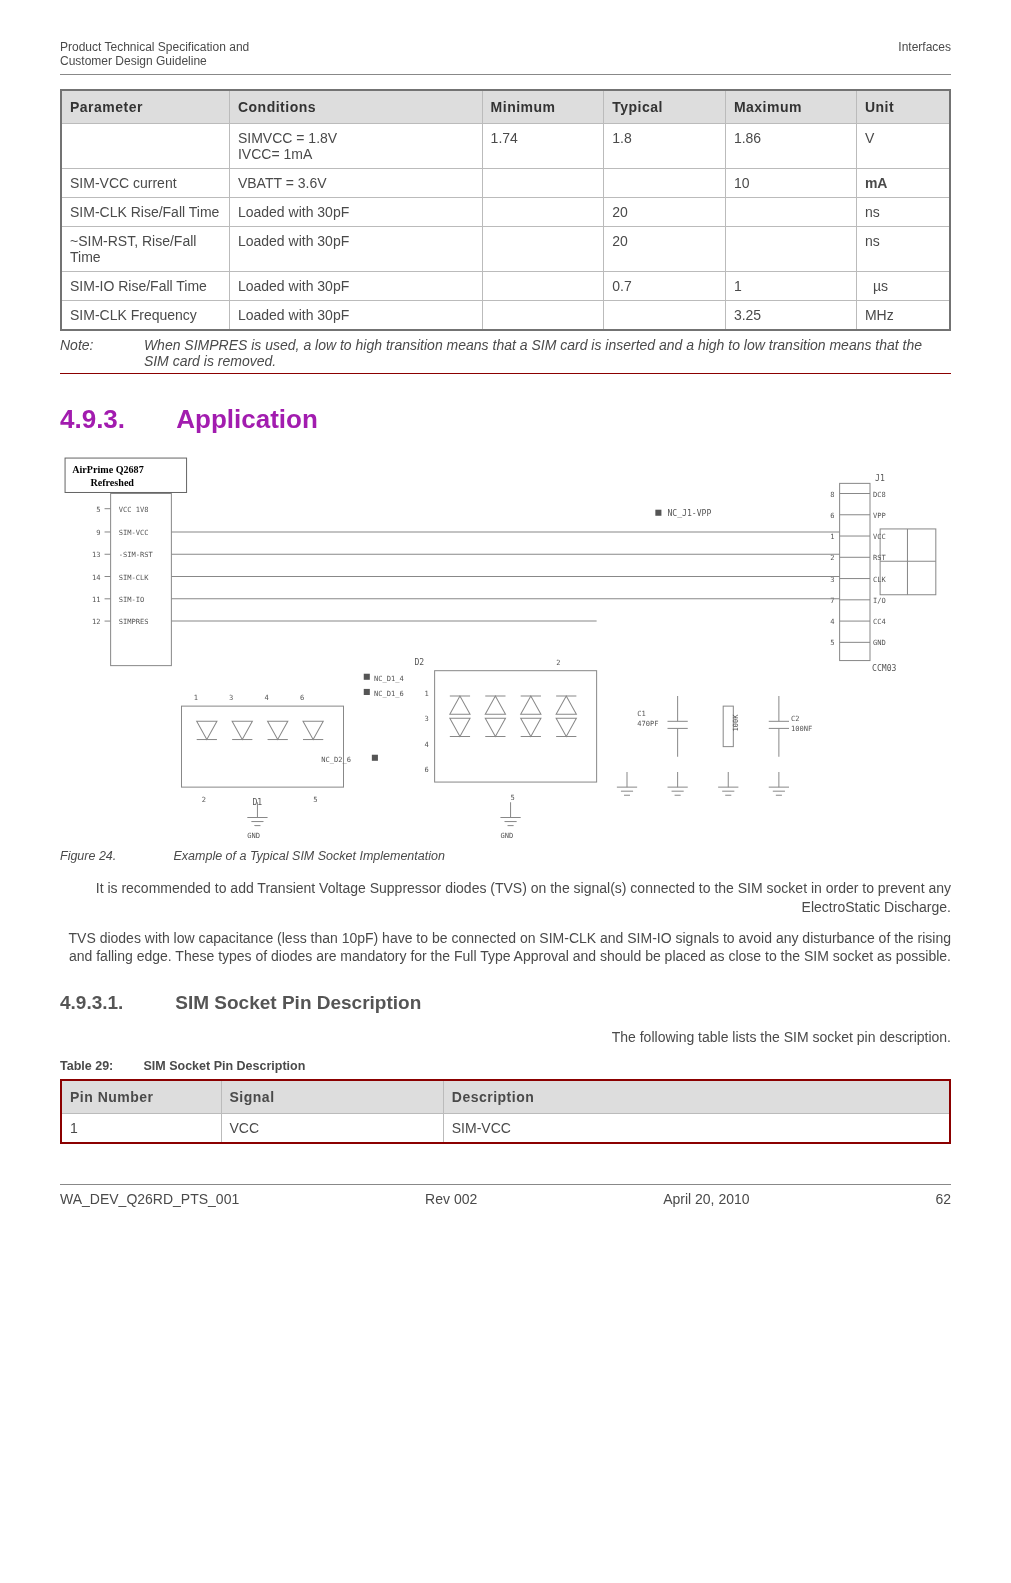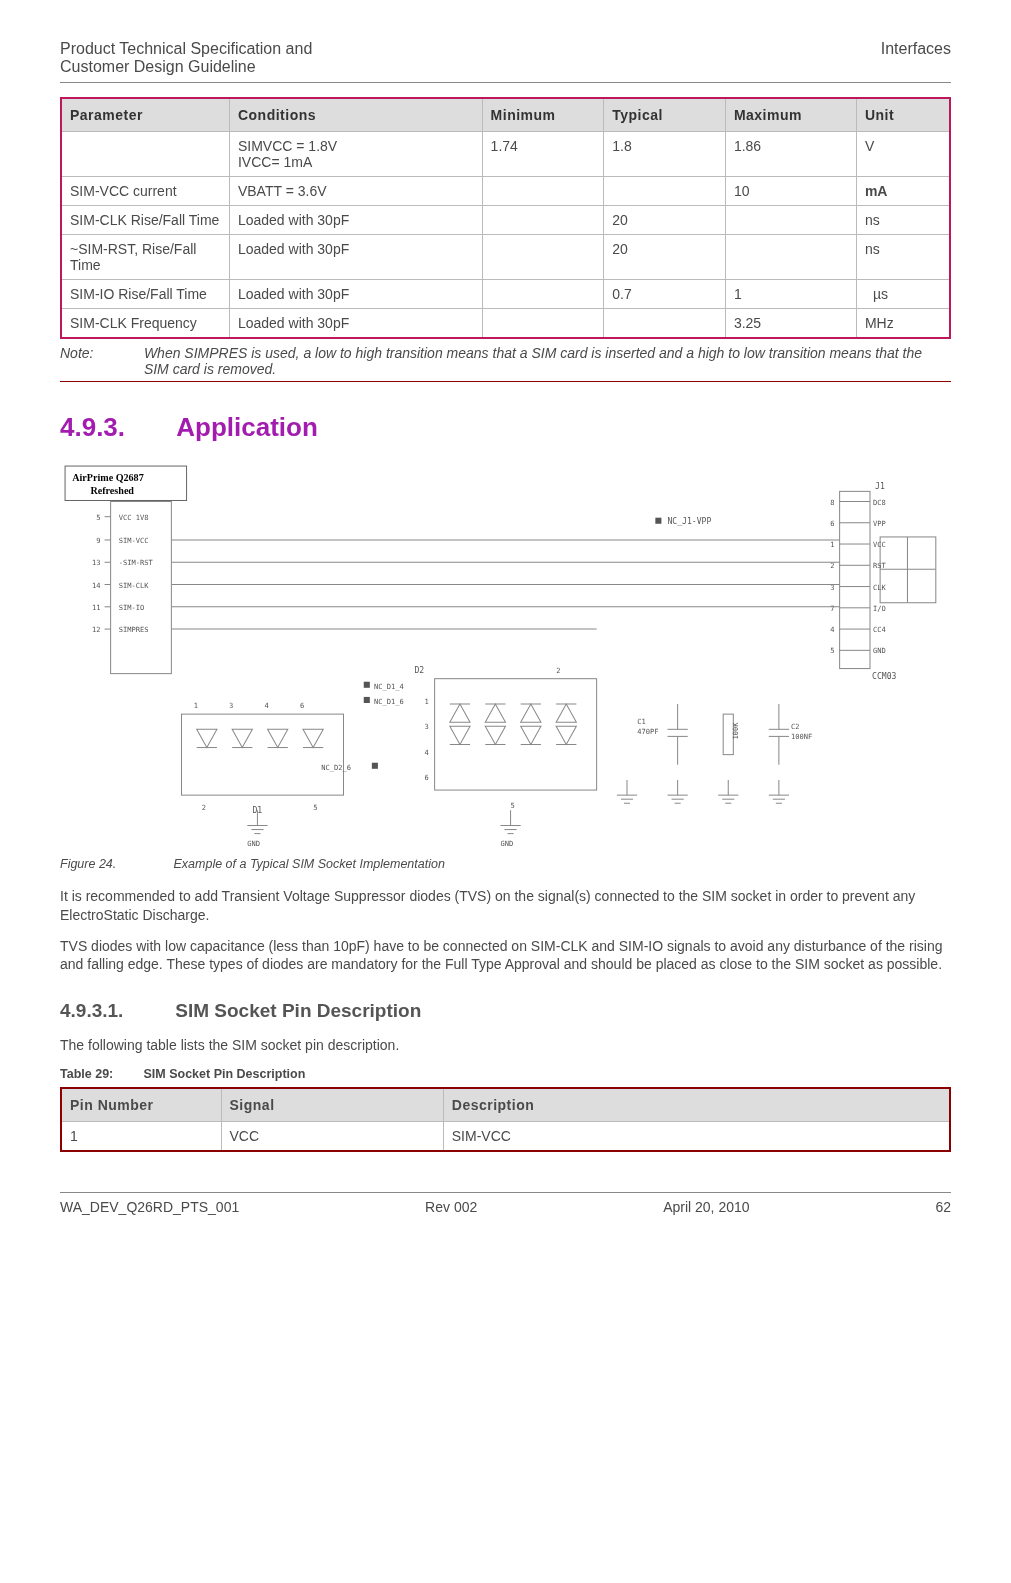--- a/index.html
+++ b/index.html
@@ -9,26 +9,26 @@
     color: #4a4a4a;
     font-size: 14px;
     width: 891px;
   }
   .header-row {
     display: flex;
     justify-content: space-between;
     border-bottom: 1px solid #888;
     padding-bottom: 6px;
     margin-bottom: 14px;
-    font-size: 16px;
+    font-size: 12px;
   }
   table.spec {
     width: 100%;
     border-collapse: collapse;
-    border: 2px solid #be185d;
+    border: 2px solid #737373;
     margin-bottom: 6px;
   }
   table.spec th {
     background: #dddddd;
     text-align: left;
     padding: 8px 8px;
     border: 1px solid #bbb;
     font-weight: bold;
     letter-spacing: 0.5px;
     color: #333;
@@ -77,21 +77,21 @@
     margin-bottom: 8px;
     text-align: center;
   }
   .figure-box svg { width: 100%; height: auto; }
   .fig-caption {
     font-style: italic;
     font-size: 12.5px;
     margin: 4px 0 16px 0;
   }
   .fig-caption .fignum { display:inline-block; width:110px; }
-  p.body { margin: 8px 0 12px 0; line-height: 1.35; }
+  p.body { margin: 8px 0 12px 0; line-height: 1.35; text-align: right; }
   .table-title { font-size: 12.5px; margin: 10px 0 6px 0; }
   .table-title .tabnum { font-weight: bold; display:inline-block; width:80px; }
   .table-title .tabtext { font-weight: bold; }
   table.pins {
     width: 100%;
     border-collapse: collapse;
     border: 2px solid #8b0000;
   }
   table.pins th {
     background: #dddddd;

